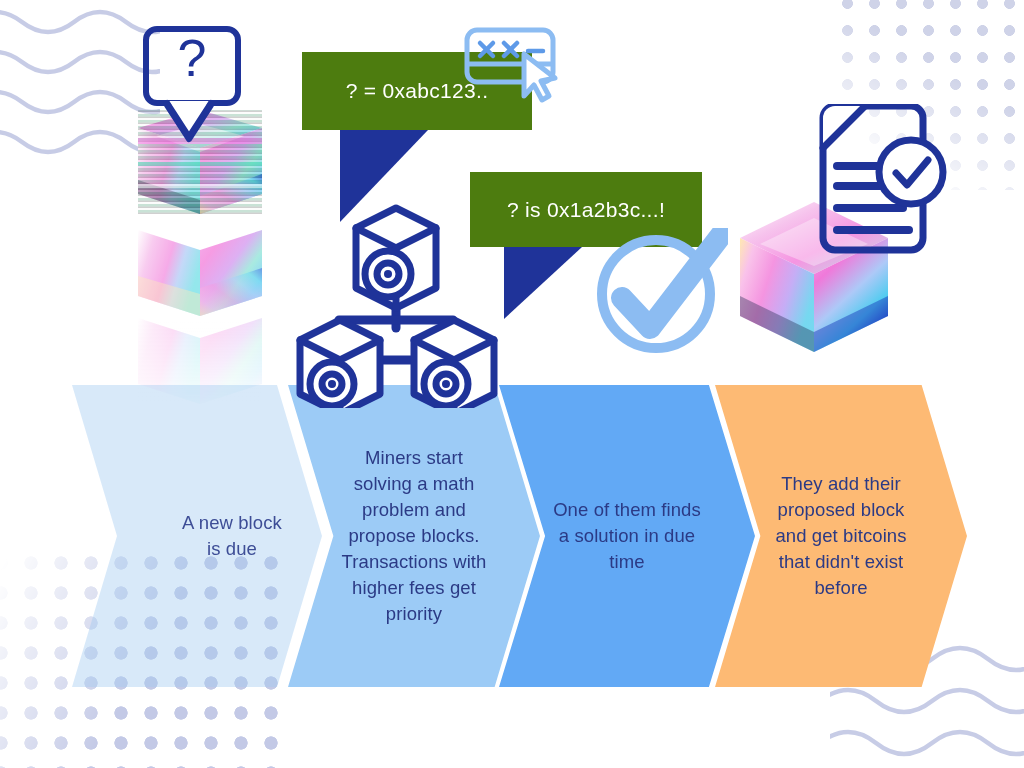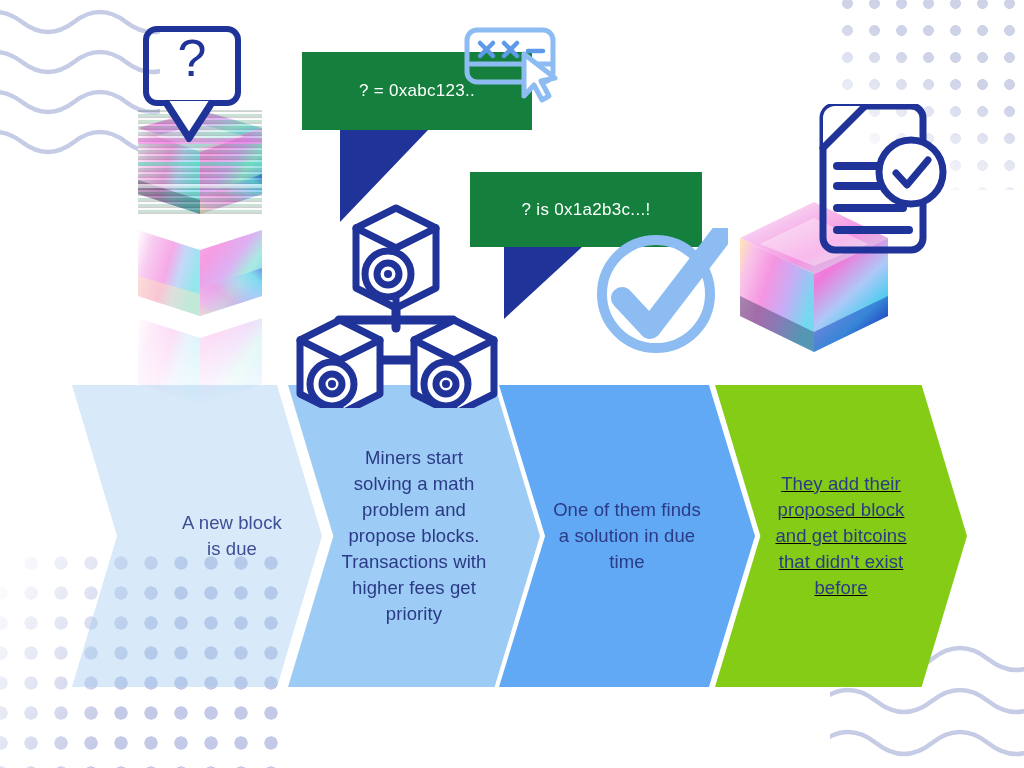--- a/index.html
+++ b/index.html
@@ -89,36 +89,35 @@
     background: #9ccbf6;
     clip-path: polygon(0 0, 82% 0, 100% 50%, 82% 100%, 0 100%, 18% 50%);
   }
   .chev-3 {
     left: 499px; width: 256px;
     background: #62a9f5;
     clip-path: polygon(0 0, 82% 0, 100% 50%, 82% 100%, 0 100%, 18% 50%);
   }
   .chev-4 {
     left: 715px; width: 252px;
-    background: #84cc16;
+    background: #fdba74;
     clip-path: polygon(0 0, 82% 0, 100% 50%, 82% 100%, 0 100%, 18% 50%);
-    text-decoration: underline;
   }
   .chev-2 .chev-label, .chev-3 .chev-label, .chev-4 .chev-label { width: 148px; }
   .chev-1 .chev-label { width: 160px; }
 
   
   .bubble {
     position: absolute;
-    background: #15803d;
+    background: #4d7c0f;
     color: #ffffff;
     display: flex;
     align-items: center;
     justify-content: center;
-    font-size: 17px;
+    font-size: 21px;
     letter-spacing: 0.3px;
   }
   .bubble-tail {
     position: absolute;
     width: 0; height: 0;
   }
   .bubble-hash1 { left: 302px; top: 52px; width: 230px; height: 78px; }
   .bubble-hash1 .bubble-tail {
     left: 38px; top: 78px;
     border-left: 0px solid transparent;

